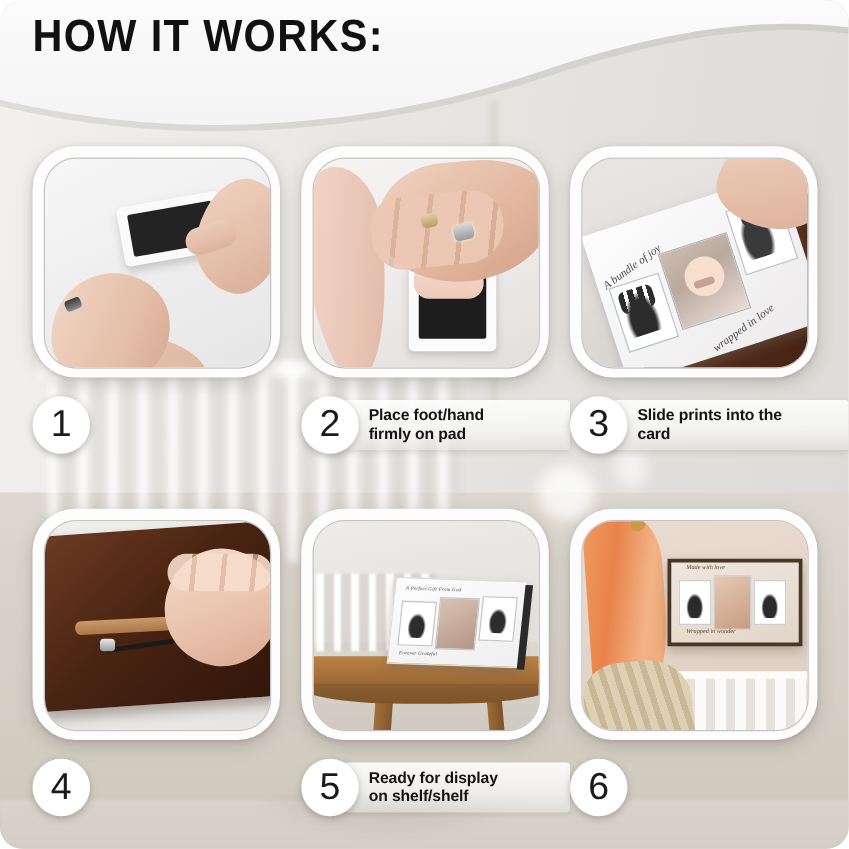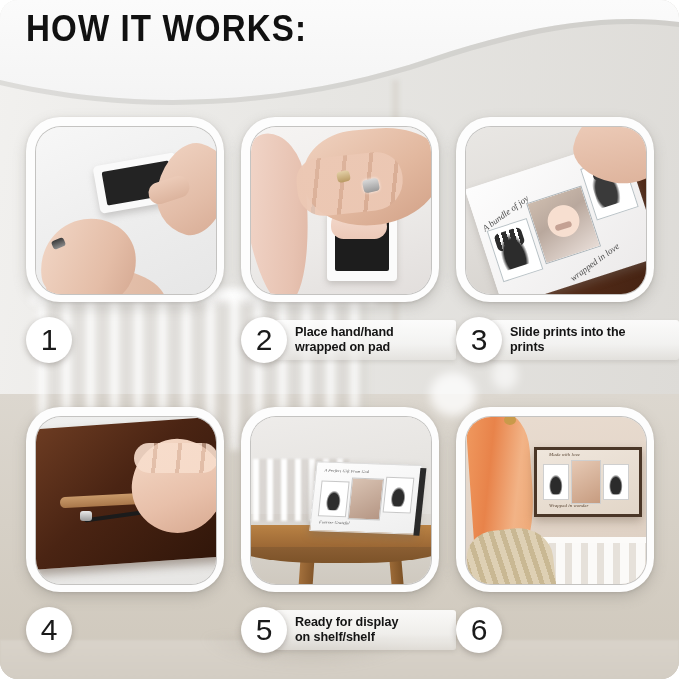--- a/index.html
+++ b/index.html
@@ -410,32 +410,32 @@
   </div>
 
   <div class="cap-row cr1 k1">
     <div class="badge">1</div>
   </div>
 
   <div class="cap-row cr1 k2">
     <div class="badge">2</div>
     <div class="cap-bar">
       <div class="cap-text">
-        <span>Place hand/hand</span><br>
-        <span>wrapped on pad</span>
+        <span>Place foot/hand</span><br>
+        <span>firmly on pad</span>
       </div>
     </div>
   </div>
 
   <div class="cap-row cr1 k3">
     <div class="badge">3</div>
     <div class="cap-bar">
       <div class="cap-text">
         <span>Slide prints into the</span><br>
-        <span>prints</span>
+        <span>card</span>
       </div>
     </div>
   </div>
 
   <div class="cap-row cr2 k1">
     <div class="badge">4</div>
   </div>
 
   <div class="cap-row cr2 k2">
     <div class="badge">5</div>

